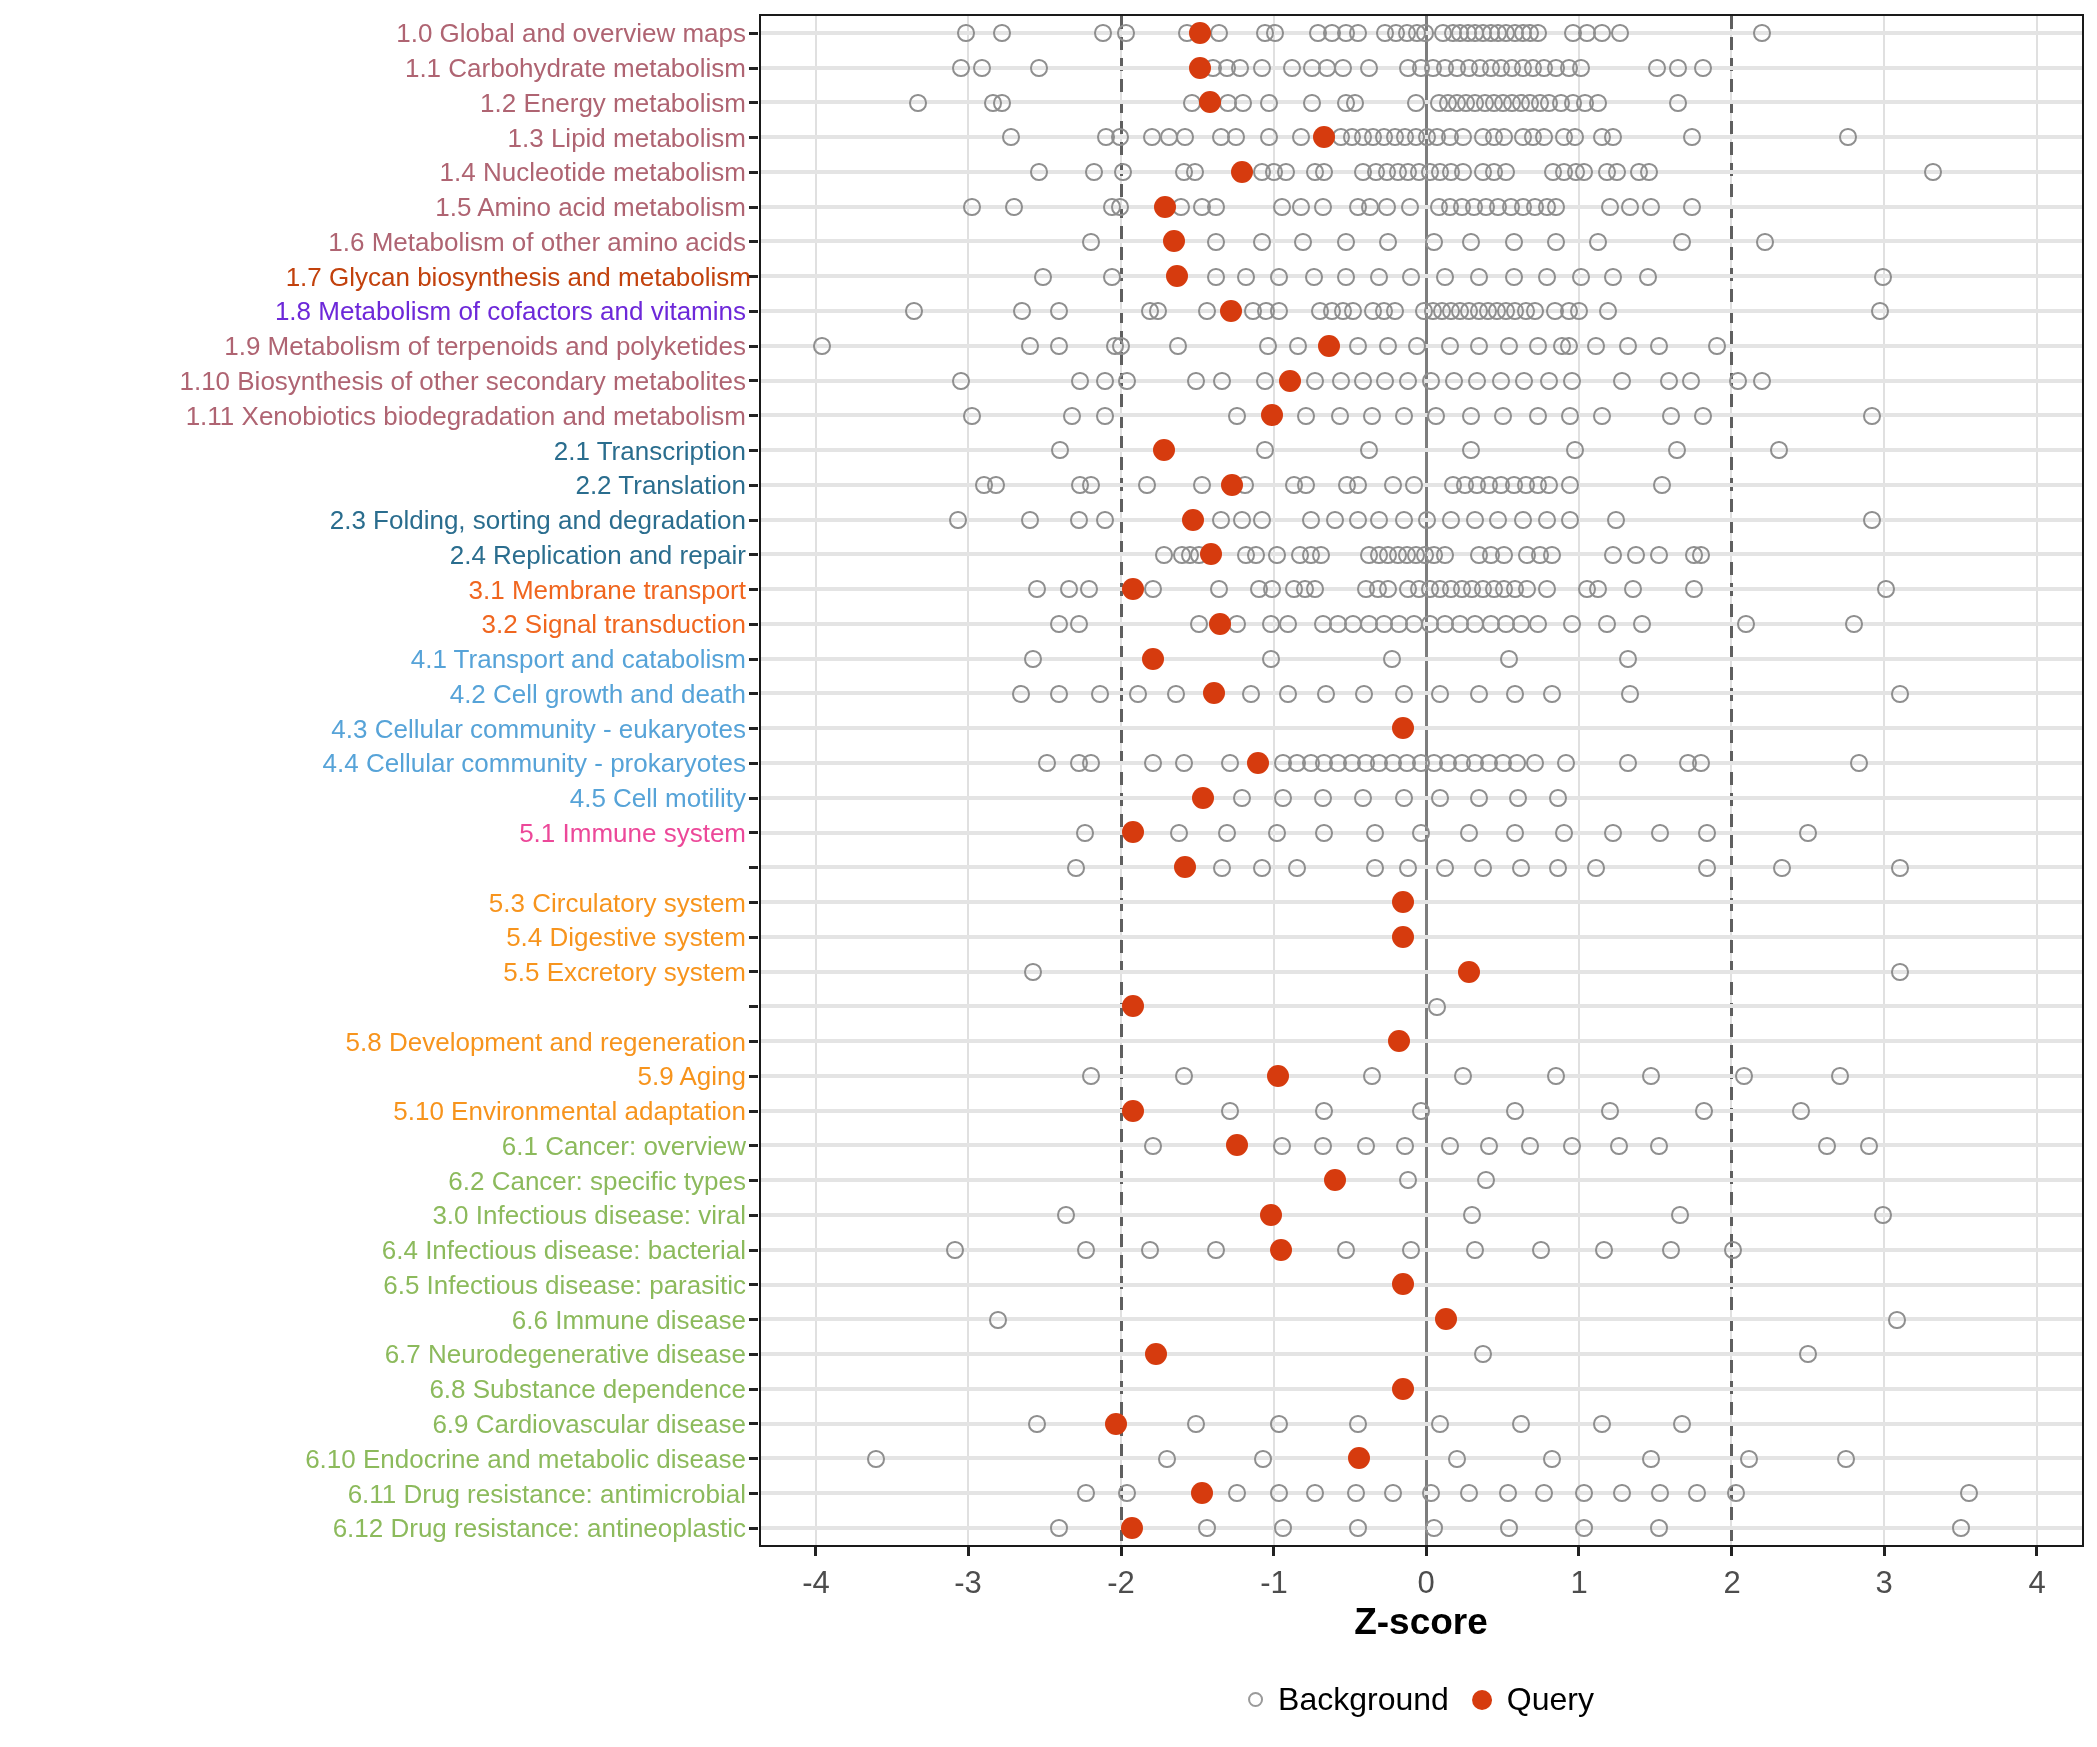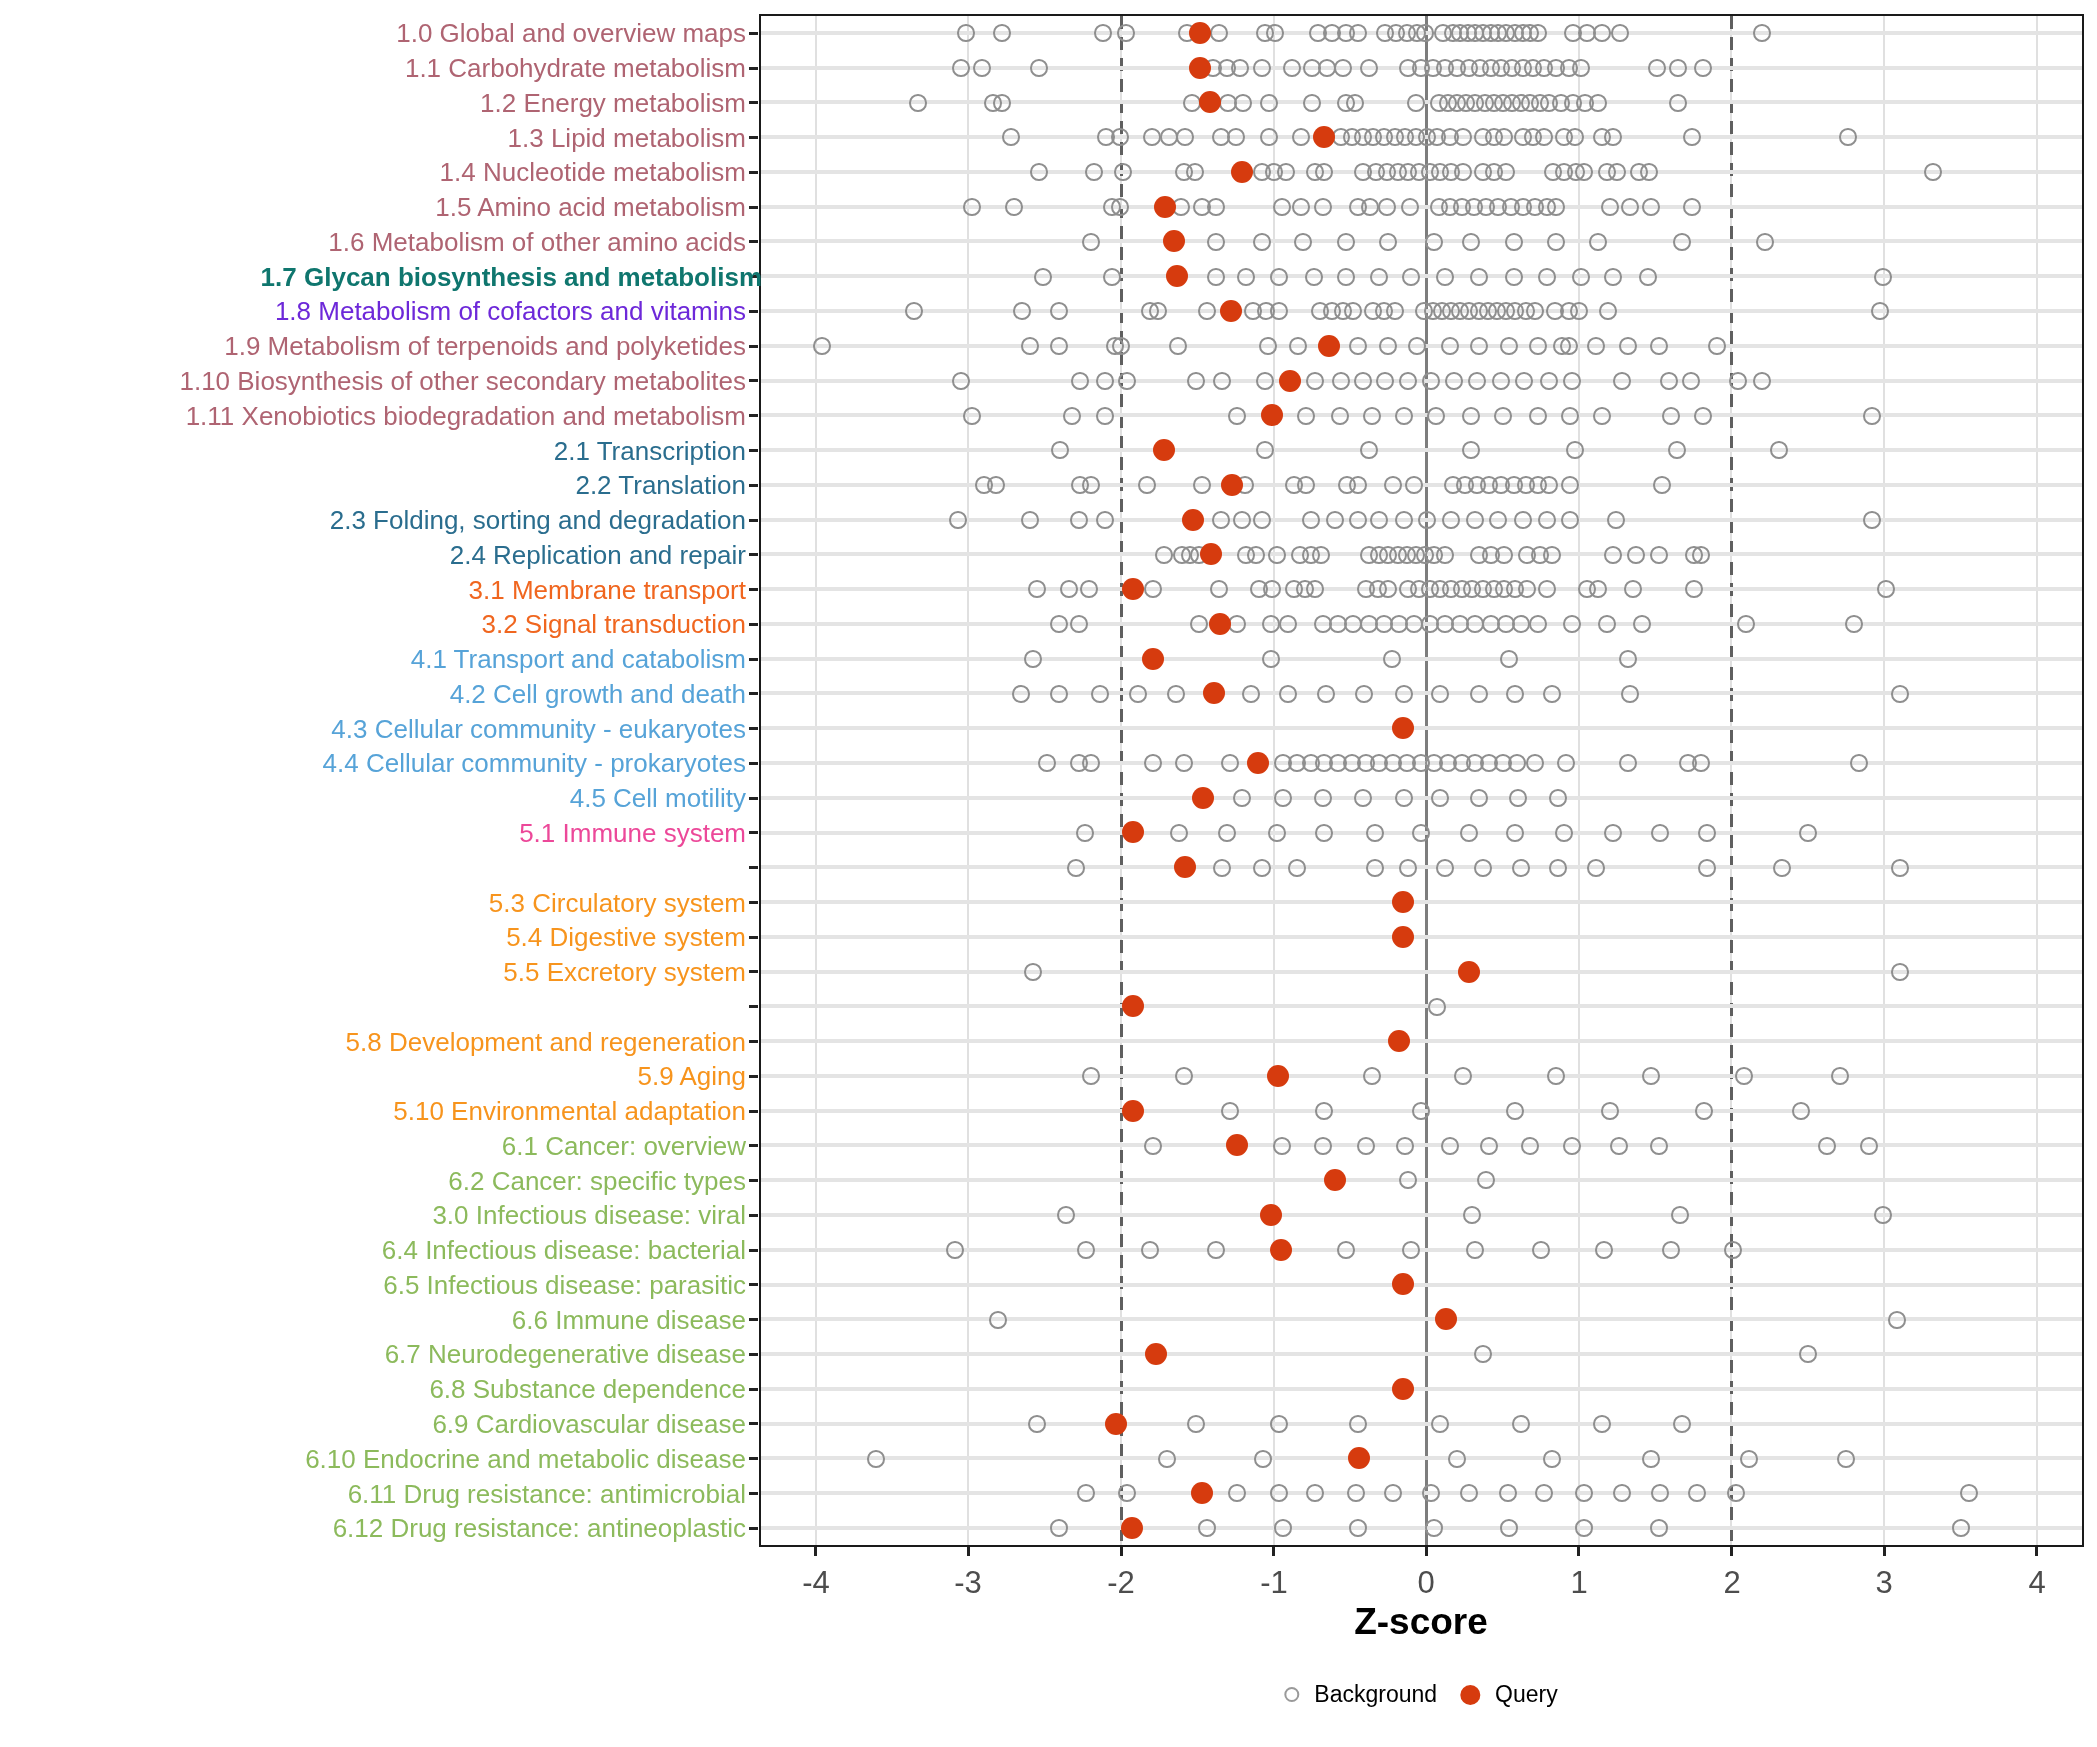--- a/index.html
+++ b/index.html
@@ -16,21 +16,21 @@
   .q-point{position:absolute;width:22px;height:22px;border-radius:50%;}
   .cat-label{position:absolute;font-size:26px;line-height:34px;text-align:right;white-space:nowrap;}
   .y-tick{position:absolute;width:9.3px;height:2.9px;background:#222;}
   .x-tick{position:absolute;width:2.9px;height:9.3px;background:#222;}
   .x-tick-label{position:absolute;font-size:31px;color:#4d4d4d;transform:translateX(-50%);white-space:nowrap;}
   #axis-title{position:absolute;font-size:37px;font-weight:bold;color:#000;transform:translateX(-50%);}
   #legend{position:absolute;display:flex;align-items:center;gap:23px;transform:translateX(-50%);}
   .legend-item{display:flex;align-items:center;gap:15px;}
   .legend-swatch-open{width:15px;height:15px;border:2.3px solid #9a9a9a;border-radius:50%;box-sizing:border-box;}
   .legend-swatch-filled{width:20px;height:20px;border-radius:50%;}
-  .legend-label{font-size:23px;color:#000;}
+  .legend-label{font-size:32px;color:#000;}
 </style>
 </head>
 <body>
 
 <div id="chart">
   <div id="panel" style="left: 759px; top: 14px; width: 1325px; height: 1533px;">
       <div class="gridline" style="left: 54px;"></div>
       <div class="gridline" style="left: 206px;"></div>
       <div class="gridline" style="left: 359px;"></div>
       <div class="gridline" style="left: 512px;"></div>
@@ -789,21 +789,21 @@
     <div class="cat-label" style="left: 0px; width: 746px; top: 86px; color: rgb(175, 100, 114);">1.2 Energy metabolism</div>
     <div class="y-tick" style="left: 749px; top: 136px;"></div>
     <div class="cat-label" style="left: 0px; width: 746px; top: 121px; color: rgb(175, 100, 114);">1.3 Lipid metabolism</div>
     <div class="y-tick" style="left: 749px; top: 171px;"></div>
     <div class="cat-label" style="left: 0px; width: 746px; top: 155px; color: rgb(175, 100, 114);">1.4 Nucleotide metabolism</div>
     <div class="y-tick" style="left: 749px; top: 206px;"></div>
     <div class="cat-label" style="left: 0px; width: 746px; top: 190px; color: rgb(175, 100, 114);">1.5 Amino acid metabolism</div>
     <div class="y-tick" style="left: 749px; top: 240px;"></div>
     <div class="cat-label" style="left: 0px; width: 746px; top: 225px; color: rgb(175, 100, 114);">1.6 Metabolism of other amino acids</div>
     <div class="y-tick" style="left: 749px; top: 275px;"></div>
-    <div class="cat-label" style="left: 16px; width: 746px; top: 260px; color: #0f766e; font-weight: bold;">1.7 Glycan biosynthesis and metabolism</div>
+    <div class="cat-label" style="left: 5px; width: 746px; top: 260px; color: #c2410c;">1.7 Glycan biosynthesis and metabolism</div>
     <div class="y-tick" style="left: 749px; top: 310px;"></div>
     <div class="cat-label" style="left: 0px; width: 746px; top: 294px; color: #6d28d9;">1.8 Metabolism of cofactors and vitamins</div>
     <div class="y-tick" style="left: 749px; top: 345px;"></div>
     <div class="cat-label" style="left: 0px; width: 746px; top: 329px; color: rgb(175, 100, 114);">1.9 Metabolism of terpenoids and polyketides</div>
     <div class="y-tick" style="left: 749px; top: 379px;"></div>
     <div class="cat-label" style="left: 0px; width: 746px; top: 364px; color: rgb(175, 100, 114);">1.10 Biosynthesis of other secondary metabolites</div>
     <div class="y-tick" style="left: 749px; top: 414px;"></div>
     <div class="cat-label" style="left: 0px; width: 746px; top: 399px; color: rgb(175, 100, 114);">1.11 Xenobiotics biodegradation and metabolism</div>
     <div class="y-tick" style="left: 749px; top: 449px;"></div>
     <div class="cat-label" style="left: 0px; width: 746px; top: 434px; color: rgb(42, 109, 142);">2.1 Transcription</div>

